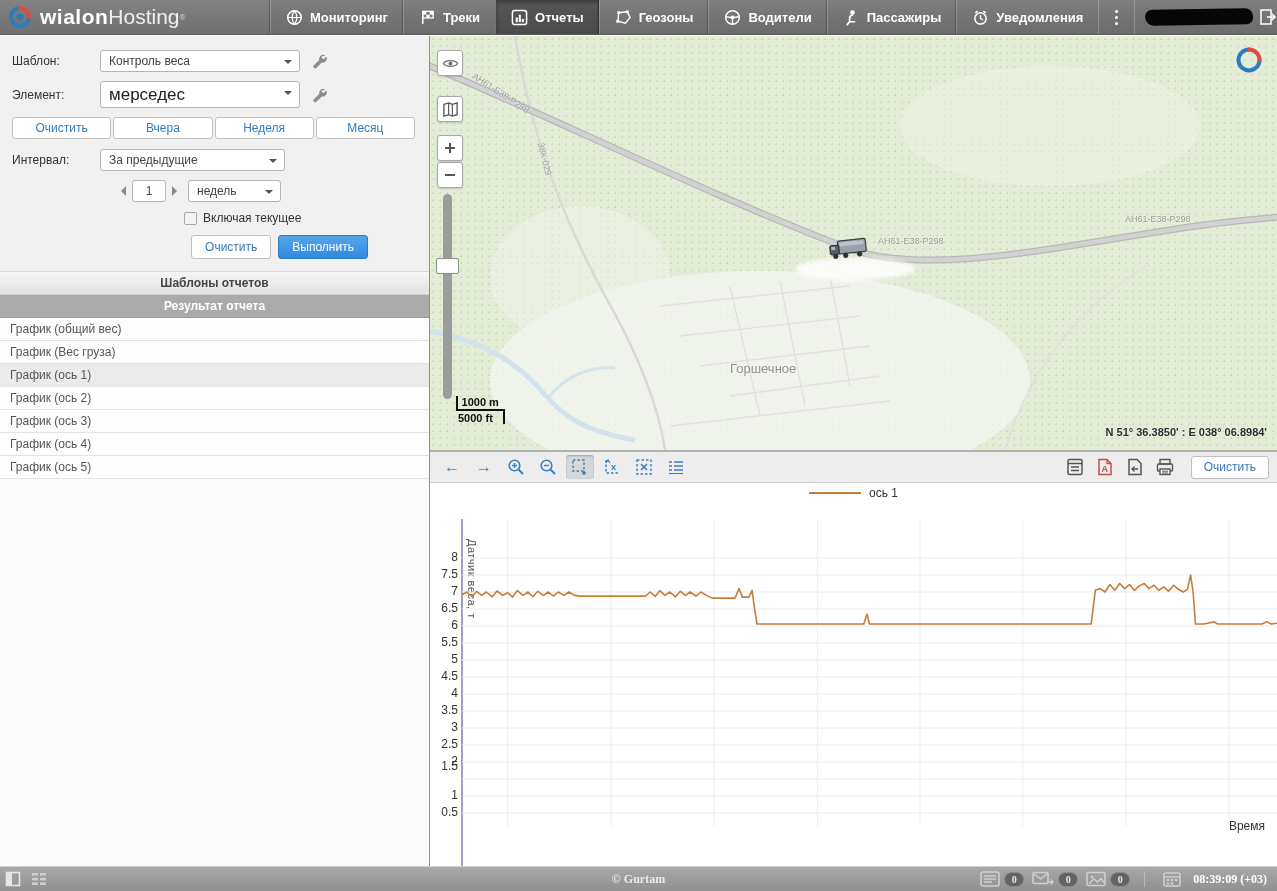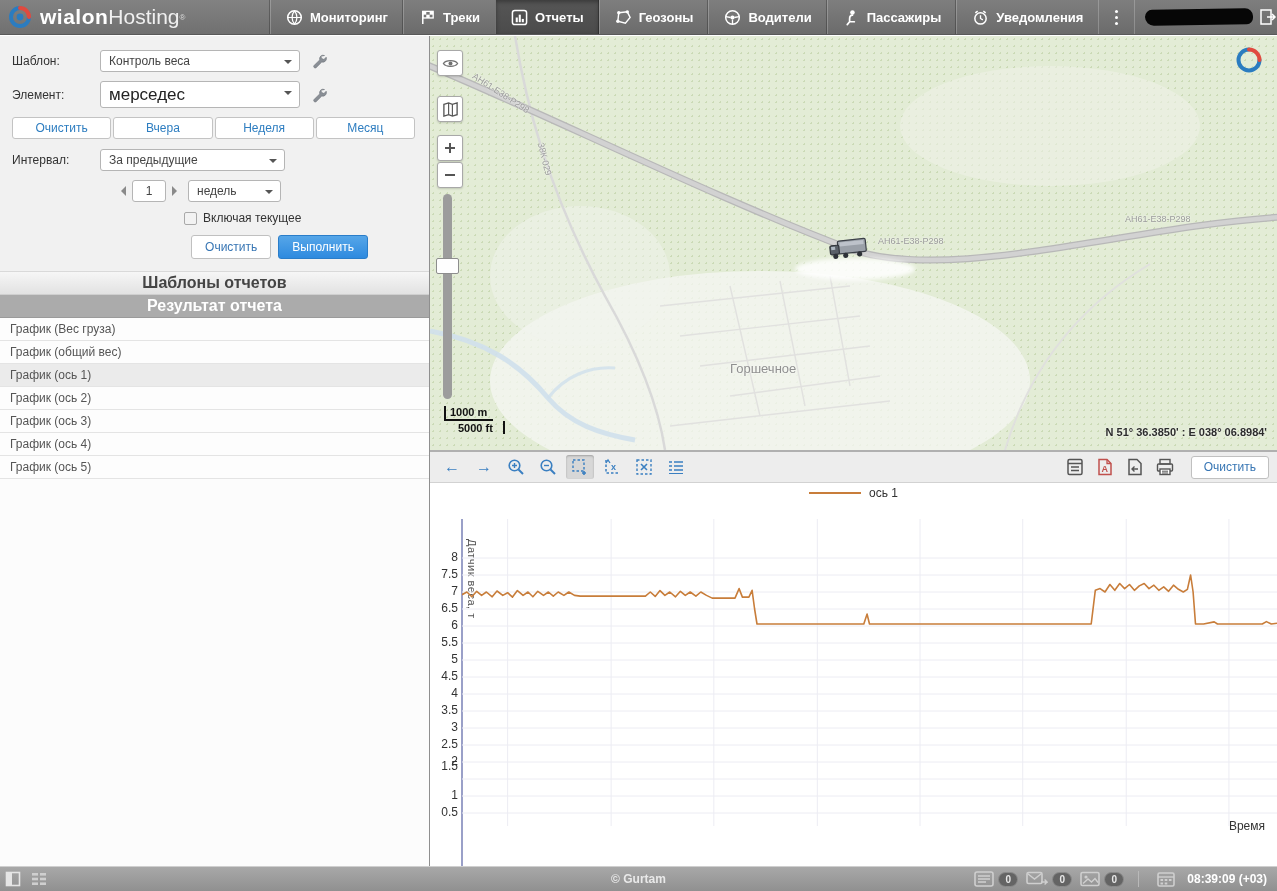--- a/index.html
+++ b/index.html
@@ -47,39 +47,39 @@
   .step-arrow.right { border-left-color:#8a8a8a; }
   .step-input { width:34px; height:22px; border:1px solid #b5b5b5; border-radius:3px; text-align:center; font-size:12px; color:#444;
     font-family:"Liberation Sans",sans-serif; background:#fff;}
   .chk-row { display:flex; align-items:center; gap:6px; margin:0 0 10px 172px; }
   .chk { width:13px; height:13px; border:1px solid #a9a9a9; background:#f2f2f2; border-radius:2px; cursor:pointer;}
   .chk-label { font-size:12px; color:#333; }
   .btn-row { display:flex; justify-content:center; gap:7px; padding-left:130px; }
   .btn { height:24px; padding:0 13px; border-radius:3px; font-size:12px; display:flex; align-items:center; cursor:pointer; }
   .btn.ghost { background:#fff; border:1px solid #c0c0c0; color:#3876b4; }
   .btn.primary { background:linear-gradient(#56a6e8,#2e8adf); border:1px solid #2a7dc9; color:#fff; }
-  .sec-head { height:23px; display:flex; align-items:center; justify-content:center; font-size:16px; font-weight:bold; }
+  .sec-head { height:23px; display:flex; align-items:center; justify-content:center; font-size:12px; font-weight:bold; }
   .sec-head.light { background:linear-gradient(#f6f6f6,#e2e2e2); color:#444; border-bottom:1px solid #cfcfcf; }
   .sec-head.dark { background:#ababab; color:#fff; border-bottom:1px solid #9a9a9a; }
   .result-item { height:23px; display:flex; align-items:center; padding-left:10px; font-size:12px; color:#555;
     background:#fdfdfd; border-bottom:1px solid #e4e4e4; cursor:pointer;}
   .result-item.selected { background:#ebebeb; }
 
   
   #map { position:absolute; left:430px; top:36px; width:847px; height:414px; background:#e3ecd6; overflow:hidden; }
   .map-dots { position:absolute; inset:0;
     background-image:radial-gradient(#c5d6ae 1px, rgba(0,0,0,0) 1px); background-size:7px 7px; opacity:.8;}
   .map-svg { position:absolute; inset:0; }
   .map-label { position:absolute; color:#9b9b9b; font-size:9px; white-space:nowrap; text-shadow:0 0 2px #fff; }
   .town-label { position:absolute; color:#8f8f8f; font-size:13px; text-shadow:0 0 2px #fff; }
   .map-btn { position:absolute; left:7px; width:26px; height:26px; background:#fff; border:1px solid #a8a8a8; border-radius:3px;
     display:flex; align-items:center; justify-content:center; cursor:pointer; box-shadow:0 1px 2px rgba(0,0,0,.15);}
   .zoom-track { position:absolute; left:13px; top:158px; width:9px; height:205px; background:#9c9c9c; border-radius:5px; cursor:pointer;}
   .zoom-handle { position:absolute; left:6px; top:222px; width:23px; height:16px; background:#fefefe; border:1px solid #8d8d8d; border-radius:2px; cursor:grab;}
-  .scalebox { position:absolute; left:14px; top:370px; font-size:11px; font-weight:bold; color:#111; }
+  .scalebox { position:absolute; left:14px; top:360px; font-size:11px; font-weight:bold; color:#111;text-align:right; }
   .scale-m { border-bottom:2px solid #111; border-left:2px solid #111; padding:0 6px 1px 4px; display:inline-block;}
   .scale-ft { border-right:2px solid #111; padding:1px 10px 0 14px; display:inline-block;}
   .coords { position:absolute; right:10px; bottom:12px; font-size:11px; font-weight:bold; color:#2c2c2c; text-shadow:0 0 2px #fff;}
   .map-logo { position:absolute; right:14px; top:10px; width:28px; height:28px; }
   .truck { position:absolute; left:398px; top:200px; transform:rotate(-6deg); }
   .truck-shadow { position:absolute; left:365px; top:222px; width:120px; height:22px; background:rgba(255,255,255,.85); border-radius:50%; filter:blur(2px);}
 
   
   #chartpanel { position:absolute; left:430px; top:450px; width:847px; height:416px; background:#fff; border-top:2px solid #b0b0b0;}
   .chart-toolbar { height:31px; background:#ededed; border-bottom:1px solid #d2d2d2; display:flex; align-items:center; padding:0 8px;}
@@ -96,21 +96,21 @@
   #y-labels span { position:absolute; right:819px; width:26px; text-align:right; font-size:12px; color:#333; }
   #x-labels div { position:absolute; top:348px; transform:translateX(-50%); text-align:center; font-size:12px; color:#333; line-height:15px;}
   .legend { position:absolute; left:0; top:3px; width:847px; display:flex; justify-content:center; align-items:center; gap:8px;}
   .legend-line { width:52px; height:2px; }
   .legend-label { font-size:12px; color:#333; }
   .ylab { position:absolute; left:36px; top:56px; writing-mode:vertical-rl; font-size:11px; color:#555; letter-spacing:.5px;}
   .xlab { position:absolute; right:12px; top:336px; font-size:12px; color:#333; }
 
   
   #statusbar { position:absolute; left:0; top:866px; width:1277px; height:25px; background:linear-gradient(#a8a8a8,#909090);
-    border-top:1px solid #cfcfcf; display:flex; align-items:center; color:#efefef; font-size:12px;}
+    border-top:1px solid #cfcfcf; display:flex; align-items:center; color:#efefef; font-size:12px;font-family:Liberation Serif, serif;}
   .sb-ico { display:flex; align-items:center; justify-content:center; width:26px; height:25px; cursor:pointer; }
   .sb-copy { position:absolute; left:0; right:0; text-align:center; font-weight:bold; color:#e9e9e9; pointer-events:none;}
   .sb-right { margin-left:auto; display:flex; align-items:center; gap:8px; padding-right:10px; }
   .badge { min-width:20px; height:15px; background:#646464; border:1px solid #8b8b8b; border-radius:8px; color:#e8e8e8;
     font-size:10px; font-weight:bold; display:flex; align-items:center; justify-content:center; padding:0 4px;}
   .sb-group { display:flex; align-items:center; gap:4px; cursor:pointer;}
   .sb-vsep { width:1px; height:16px; background:#b9b9b9; margin:0 6px; }
   .sb-time { font-weight:bold; color:#fff; }
 </style>
 </head>
@@ -247,22 +247,22 @@
         <span class="chk-label">Включая текущее</span>
       </div>
       <div class="btn-row">
         <div class="btn ghost">Очистить</div>
         <div class="btn primary">Выполнить</div>
       </div>
     </div>
 
     <div class="sec-head light">Шаблоны отчетов</div>
     <div class="sec-head dark">Результат отчета</div>
+    <div class="result-item">График (общий вес)</div>
     <div class="result-item">График (Вес груза)</div>
-    <div class="result-item">График (общий вес)</div>
     <div class="result-item selected">График (ось 1)</div>
     <div class="result-item">График (ось 2)</div>
     <div class="result-item">График (ось 3)</div>
     <div class="result-item">График (ось 4)</div>
     <div class="result-item">График (ось 5)</div>
   </div>
 
   <div id="map">
     <div class="map-dots"></div>
     <svg class="map-svg" width="847" height="414" viewBox="0 0 847 414">

